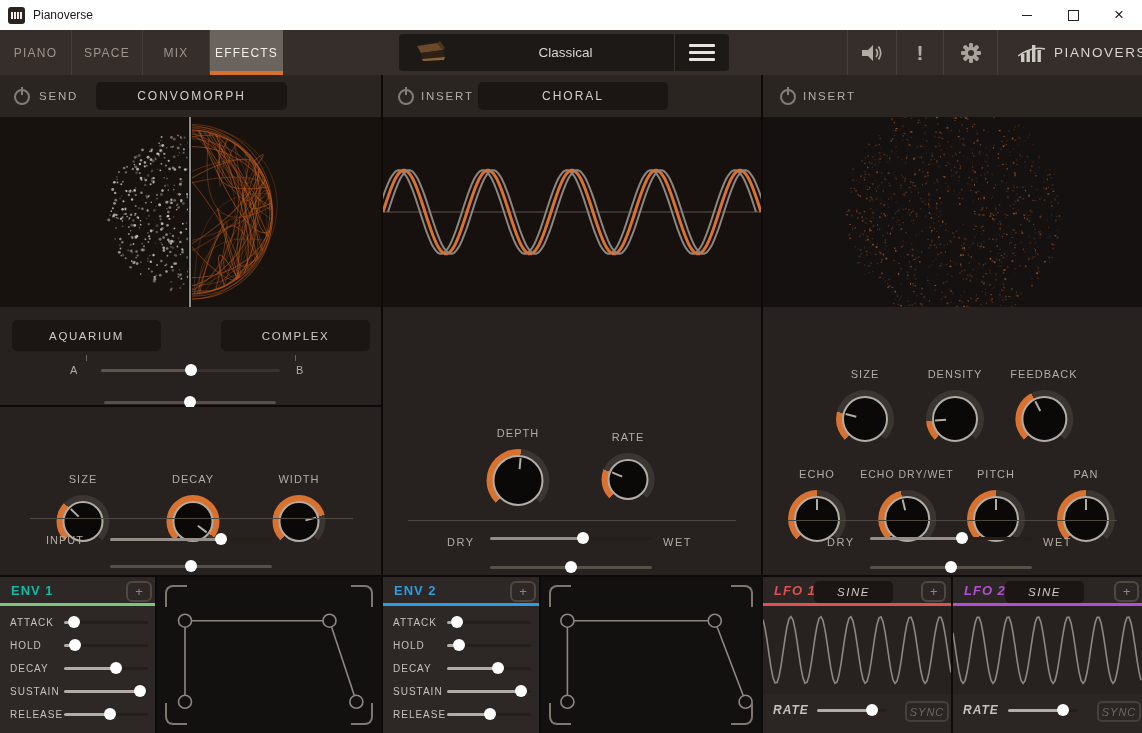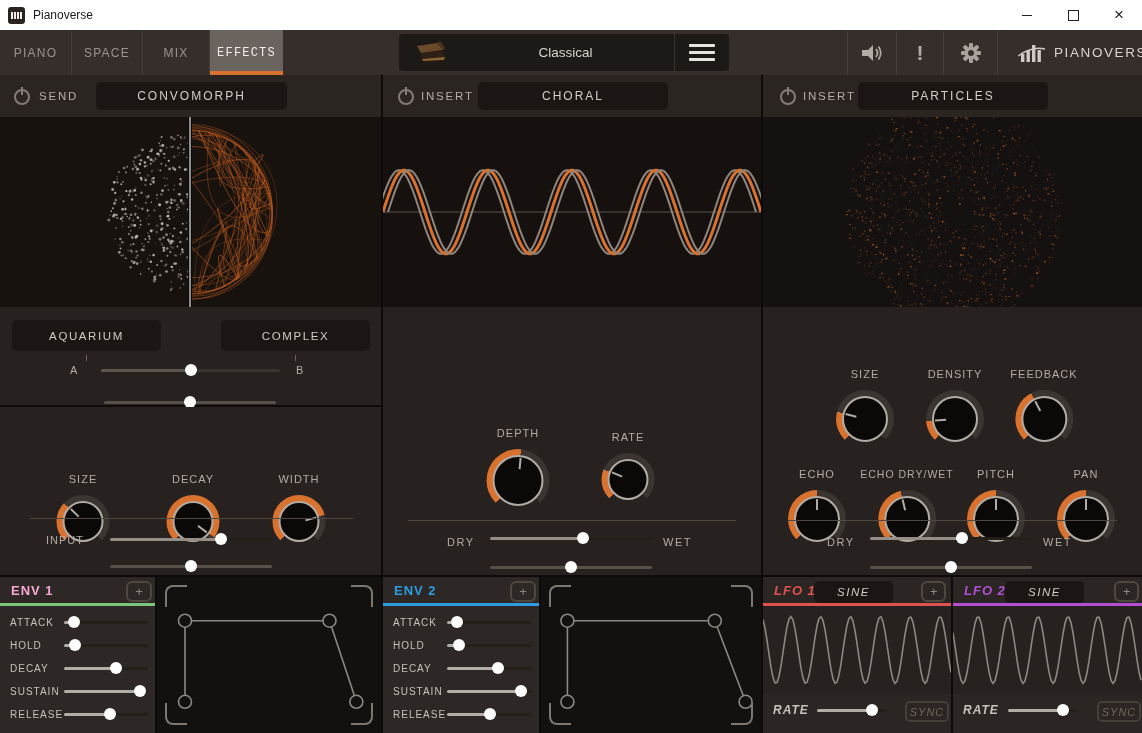--- a/index.html
+++ b/index.html
@@ -13,21 +13,21 @@
     background:repeating-linear-gradient(90deg,#f2efec 0 2px,#2b2320 2px 3px);}
   .tb-title{font-size:12px;color:#1b1b1b;}
   .tb-spacer{flex:1;}
   .tb-btn{width:46px;height:30px;display:flex;align-items:center;justify-content:center;color:#222;font-size:15px;}
   .tb-min-glyph{width:10px;height:1px;background:#222;}
   .tb-max-glyph{width:9px;height:9px;border:1px solid #222;}
   
   .navbar{position:absolute;left:0;top:30px;width:1142px;height:45px;background:#352e2a;}
   .tab{position:absolute;top:0;height:45px;display:flex;align-items:center;justify-content:center;
        font-size:12px;letter-spacing:1.2px;color:#9c948c;}
-  .tab.active{background:#6b645e;color:#f1eeea;font-family:Liberation Mono, monospace;}
+  .tab.active{background:#6b645e;color:#f1eeea;}
   .tab.active::after{content:'';position:absolute;left:0;right:0;bottom:0;height:4px;background:#d9722f;}
   .tabsep{position:absolute;top:0;width:1px;height:45px;background:#453d37;}
   .preset{position:absolute;left:399px;top:34px;width:330px;height:37px;background:#1d1916;border-radius:4px;
           display:flex;align-items:center;overflow:hidden;}
   .preset-name{flex:1;text-align:center;color:#d8d4cf;font-size:13.5px;}
   .preset-sep{width:1px;height:37px;background:#3a332d;}
   .burger{width:54px;display:flex;flex-direction:column;align-items:center;gap:4px;}
   .burger i{display:block;width:26px;height:3px;background:#e8e5e1;border-radius:1px;}
   .navsep{position:absolute;top:30px;width:1px;height:45px;background:#474039;}
   .nav-ic{position:absolute;top:30px;height:45px;display:flex;align-items:center;justify-content:center;}
@@ -720,21 +720,20 @@
       </div>
     </div>
 
     <div class="col" style="left:763px;width:379px">
       <div class="fx-header">
         <svg class="abs" style="left:15px;top:11px" width="20" height="20" viewBox="0 0 20 20">
           <circle cx="10" cy="11" r="7" stroke="#837c74" stroke-width="2" fill="none"></circle>
           <rect x="9" y="1" width="2" height="8" fill="#837c74"></rect>
         </svg>
         <div class="hlabel" style="left:40px">INSERT</div>
-        <div class="fx-btn" style="left:95px;width:190px">PARTICLES</div>
       </div>
       <div class="viz" style="background:#151110">
           <svg width="379" height="190" viewBox="0 0 379 190" style="position:absolute;left:0;top:0">
             <rect x="219.7" y="97.4" width="1.9" height="1.6" fill="#c06a30" opacity="0.39"></rect>
             <rect x="135.8" y="107.0" width="1.4" height="1.6" fill="#a85a2a" opacity="0.24"></rect>
             <rect x="195.9" y="13.2" width="1.0" height="1.2" fill="#a85a2a" opacity="0.47"></rect>
             <rect x="204.8" y="137.4" width="1.0" height="1.1" fill="#c06a30" opacity="0.61"></rect>
             <rect x="281.2" y="143.9" width="1.4" height="1.5" fill="#d9722f" opacity="0.73"></rect>
             <rect x="115.4" y="18.3" width="1.7" height="0.8" fill="#8a4a26" opacity="0.36"></rect>
             <rect x="170.3" y="104.9" width="0.9" height="1.6" fill="#a85a2a" opacity="0.41"></rect>
@@ -1862,21 +1861,21 @@
         </div>
         <div class="tlabel" style="left:280px;top:229px;letter-spacing:1.5px">WET</div>
         <div class="hslider plain abs" style="left: 107px; top: 242px; width: 162px; --val: 0.5;">
           <div class="track"></div>
             <div class="handle"></div>
         </div>
       </div>
     </div>
 
     <div class="modpanel" style="left:0;width:155px">
-      <div class="mod-title" style="color: #f9a8d4;">ENV 1</div>
+      <div class="mod-title" style="color: #14b8a6;">ENV 1</div>
       <div class="plus-btn" style="left:126px;top:4px">+</div>
       <div class="underline" style="background: rgb(124, 197, 124);"></div>
       <div class="env-row" style="top:39px">
           <span class="tlabel">ATTACK</span>
         <div class="hslider bright" style="--val: 0.06;">
             <div class="track"></div>
             <div class="fill"></div>
             <div class="handle"></div>
           </div>
         </div>

